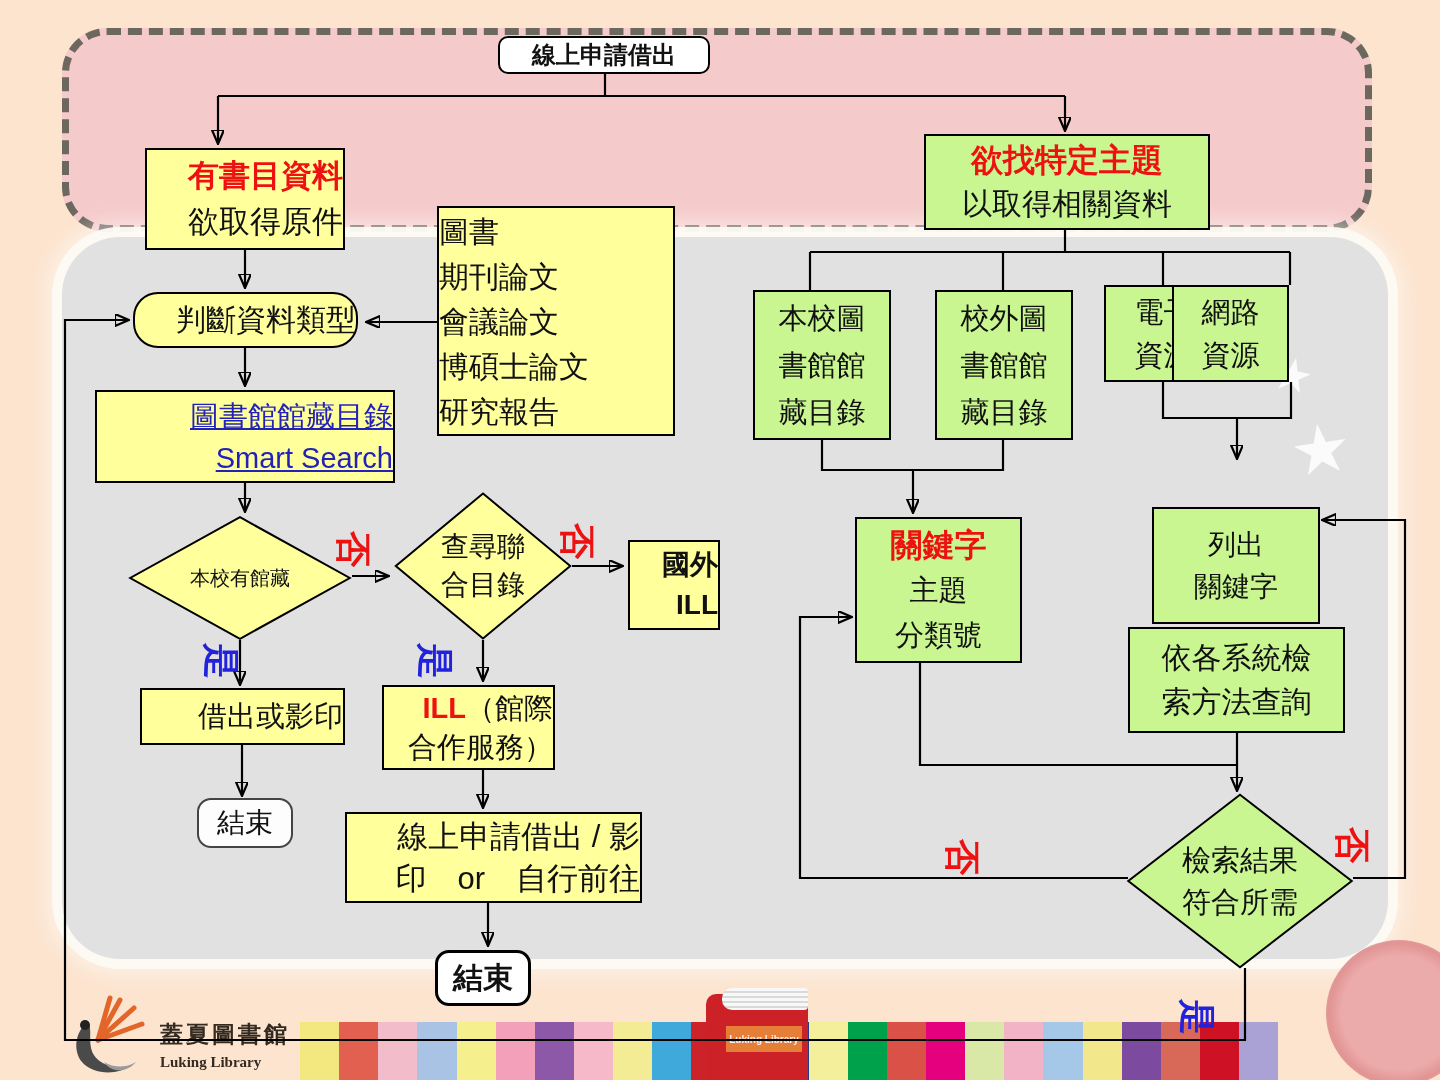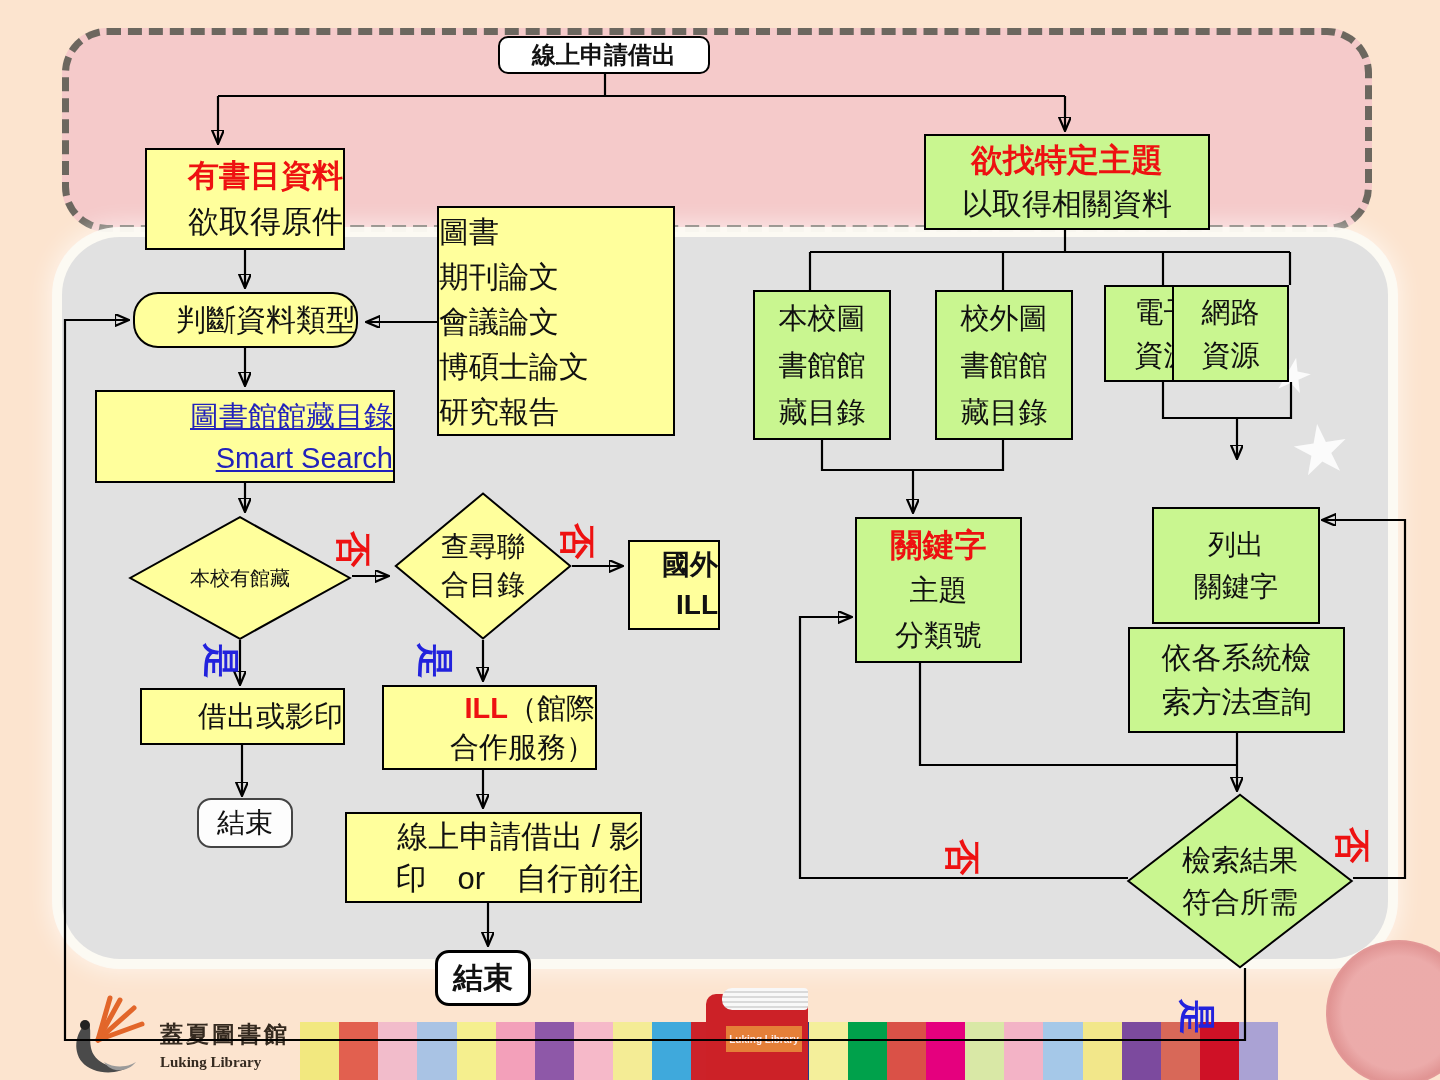--- a/index.html
+++ b/index.html
@@ -209,21 +209,21 @@
   </div>
 
   <div class="node ybox" style="left:140px;top:688px;width:205px;height:57px;font-size:29px;">
     <span>借出或影印</span>
   </div>
 
   <div class="node round-end" style="left:197px;top:798px;width:96px;height:50px;font-size:28px;">
     <span>結束</span>
   </div>
 
-  <div class="node ybox" style="left:382px;top:685px;width:215px;height:85px;font-size:29px;line-height:39px;">
+  <div class="node ybox" style="left:382px;top:685px;width:173px;height:85px;font-size:29px;line-height:39px;">
     <span><span class="red">ILL</span><span>（館際</span></span>
     <span>合作服務）</span>
   </div>
 
   <div class="node ybox" style="left:345px;top:812px;width:297px;height:91px;font-size:31px;line-height:42px;">
     <span>線上申請借出 / 影</span>
     <span>印　or　自行前往</span>
   </div>
 
   <div class="node round-end2" style="left:435px;top:950px;width:96px;height:56px;font-size:30px;font-weight:bold;">

